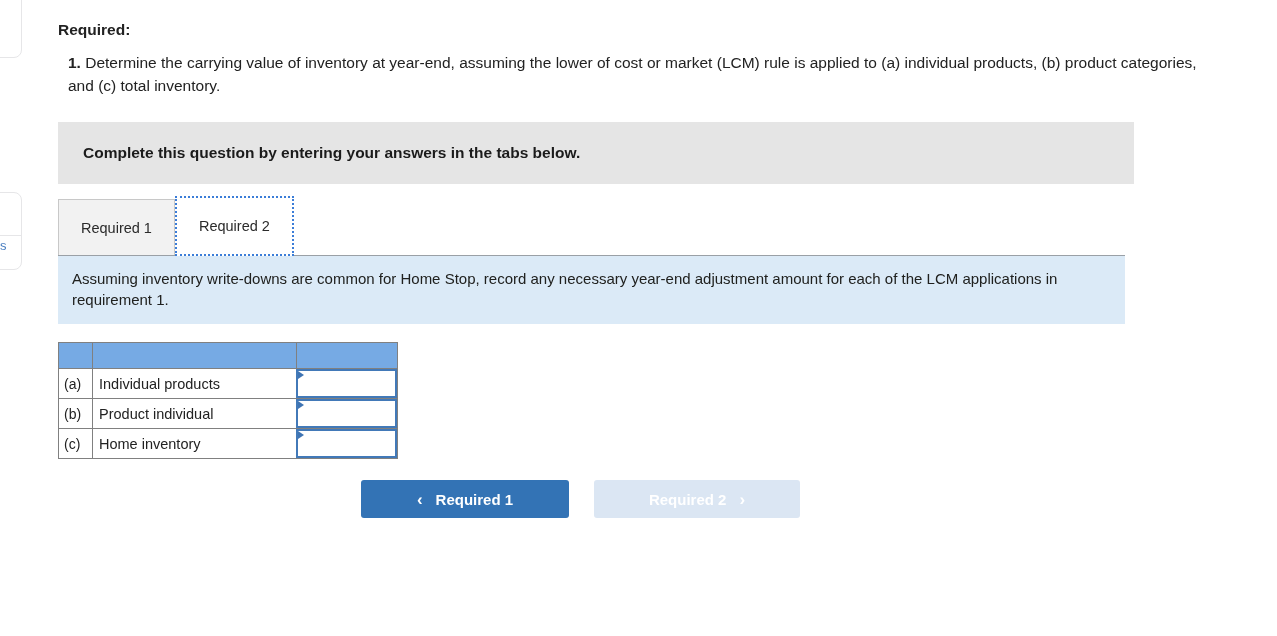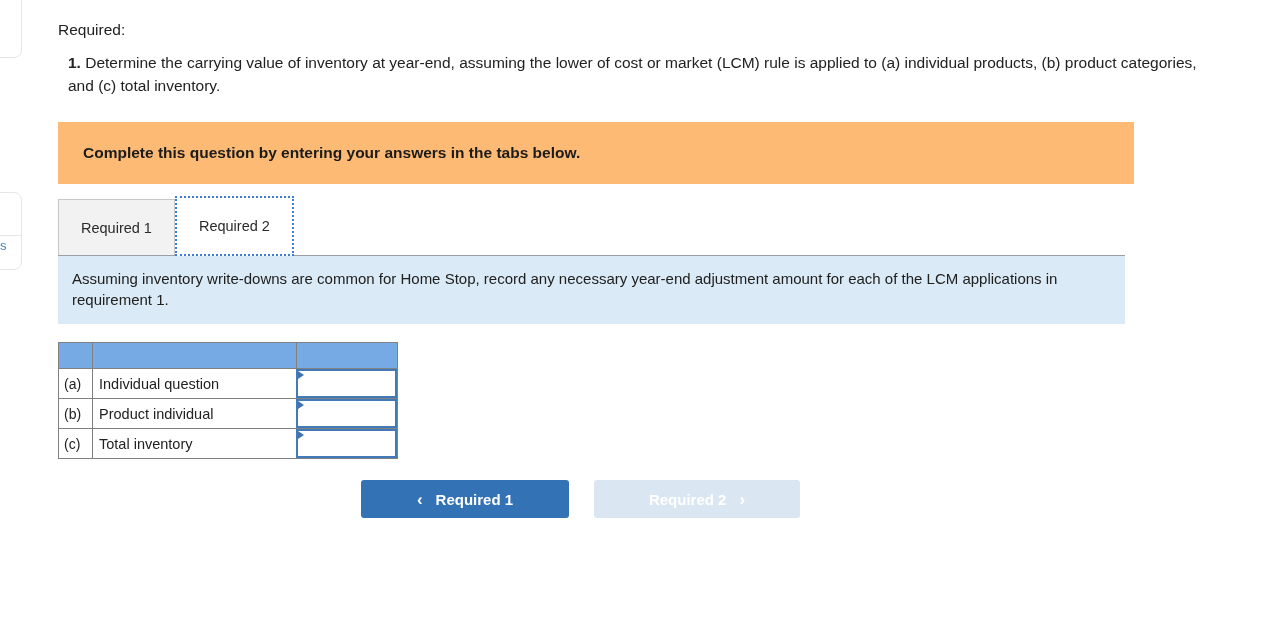--- a/index.html
+++ b/index.html
@@ -65,38 +65,38 @@
   }
 
   
   #required-block {
     padding-top: 18px;
     font-size: 15.5px;
     line-height: 23px;
     color: #222;
   }
   #required-block .heading {
-    font-weight: normal;
+    font-weight: bold;
     display: block;
     margin-bottom: 7px;
   }
   #required-block p {
     margin: 10px;
     max-width: 1140px;
   }
   #required-block .num {
     font-weight: bold;
   }
 
   
   #instruction-banner {
     margin-top: 25px;
     width: 1076px;
     height: 62px;
-    background: #fdba74;
+    background: #e5e5e5;
     display: flex;
     align-items: center;
     box-sizing: border-box;
     padding-left: 25px;
   }
   #instruction-banner .txt {
     font-size: 15.5px;
     font-weight: bold;
     color: #1b1b1b;
   }
@@ -313,37 +313,37 @@
     <thead>
       <tr>
         <td class="hdr"></td>
         <td class="hdr"></td>
         <td class="hdr"></td>
       </tr>
     </thead>
     <tbody>
       <tr>
         <td class="letter-cell">(a)</td>
-        <td class="label-cell">Individual question</td>
+        <td class="label-cell">Individual products</td>
         <td class="input-cell">
           <span class="cell-marker"></span>
           <input class="answer-input" type="text" value="" style="">
         </td>
       </tr>
       <tr>
         <td class="letter-cell">(b)</td>
         <td class="label-cell">Product individual</td>
         <td class="input-cell">
           <span class="cell-marker"></span>
           <input class="answer-input" type="text" value="" style="">
         </td>
       </tr>
       <tr>
         <td class="letter-cell">(c)</td>
-        <td class="label-cell">Total inventory</td>
+        <td class="label-cell">Home inventory</td>
         <td class="input-cell">
           <span class="cell-marker"></span>
           <input class="answer-input" type="text" value="" style="">
         </td>
       </tr>
     </tbody>
   </table>
 
   <div id="nav-buttons">
     <button class="nav-btn" id="nav-prev">

